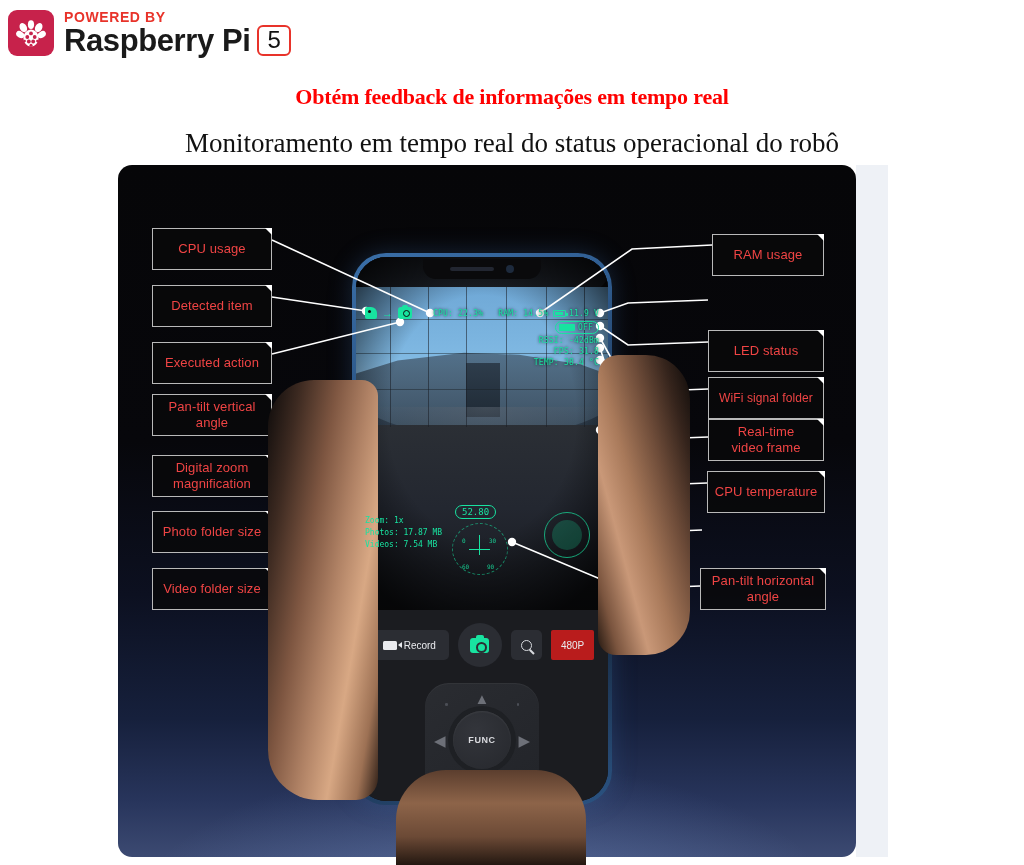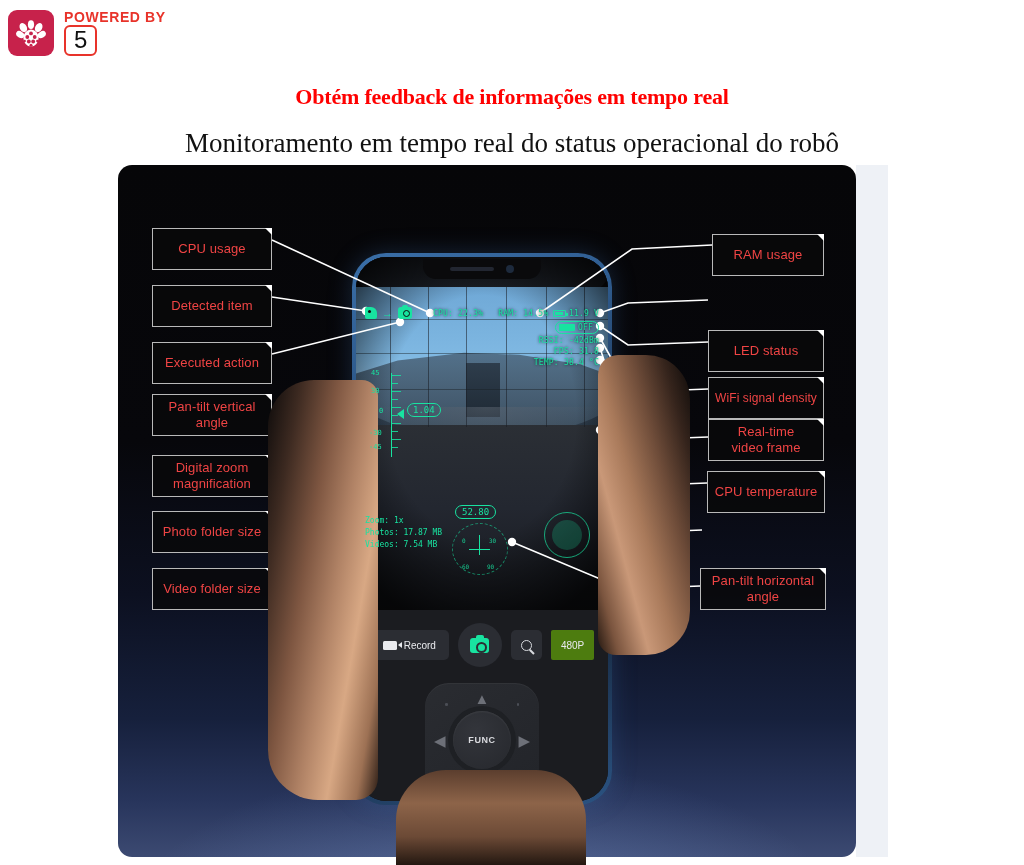--- a/index.html
+++ b/index.html
@@ -219,21 +219,21 @@
   .cam-ico-big { width:19px; height:15px; background:#18E3A0; border-radius:3px; position:relative; }
   .cam-ico-big::before { content:""; position:absolute; left:6px; top:-3px; width:8px; height:4px; background:#18E3A0; border-radius:2px 2px 0 0; }
   .cam-ico-big::after { content:""; position:absolute; left:6px; top:4px; width:7px; height:7px; border:2px solid #2b2d33; border-radius:50%; }
   #btn-zoom {
     width:31px; height:30px; border-radius:5px; background:#2b2d33;
     display:flex; align-items:center; justify-content:center;
   }
   .mag-ico { width:11px; height:11px; border:1.6px solid #d8dade; border-radius:50%; position:relative; }
   .mag-ico::after { content:""; position:absolute; right:-4px; bottom:-3px; width:6px; height:1.6px; background:#d8dade; transform:rotate(45deg); }
   #btn-res {
-    height:30px; border-radius:2px; background:#4d7c0f; padding:0 10px;
+    height:30px; border-radius:2px; background:#b91c1c; padding:0 10px;
     display:flex; align-items:center; color:#e9eaee; font-size:10px;
   }
   #dpad {
     width:114px; height:114px; border-radius:24px; margin-top:16px;
     background: linear-gradient(145deg,#2a2c31,#222429);
     position:relative; box-shadow: inset 0 1px 1px rgba(255,255,255,0.05);
   }
   .dp-ch { position:absolute; color:#6d7078; font-size:15px; line-height:1; }
   #dp-up { left:50%; top:8px; transform:translateX(-50%); }
   #dp-down { left:50%; bottom:8px; transform:translateX(-50%); }
@@ -302,20 +302,21 @@
         <circle cx="17.2" cy="24.5" r="1.9"></circle>
             <circle cx="15" cy="28.2" r="1.5"></circle>
         <circle cx="8.6" cy="24" r="1.3"></circle>
             <circle cx="21.4" cy="24" r="1.3"></circle>
       </g>
     </svg>
   </div>
   <div id="rpi-text-block">
     <div id="rpi-powered">POWERED BY</div>
     <div id="rpi-row">
+      <div id="rpi-name">Raspberry Pi</div>
       <div id="rpi-ver">5</div>
     </div>
   </div>
 </div>
 
 <div id="title-main">Obtém feedback de informações em tempo real</div>
 <div id="title-sub">Monitoramento em tempo real do status operacional do robô</div>
 
 <div id="panel">
   <div id="panel-glow"></div>
@@ -368,40 +369,20 @@
 
     <div class="hud" id="hud-led">
       <span class="led-ico"></span>
       <span>OFF</span>
     </div>
 
     <div class="hud" id="hud-rssi">RSSI: -42dBm</div>
     <div class="hud" id="hud-fps">FPS: 31.8</div>
     <div class="hud" id="hud-temp">TEMP: 38.4 °C</div>
 
-    <div id="hud-vscale">
-      <div id="vs-axis"></div>
-      <div class="vs-tick" style="top:6px;width:9px"></div>
-      <div class="vs-tick" style="top:14px"></div>
-      <div class="vs-tick" style="top:22px;width:9px"></div>
-      <div class="vs-tick" style="top:30px"></div>
-      <div class="vs-tick" style="top:38px;width:9px"></div>
-      <div class="vs-tick" style="top:46px"></div>
-      <div class="vs-tick" style="top:54px;width:9px"></div>
-      <div class="vs-tick" style="top:62px"></div>
-      <div class="vs-tick" style="top:70px;width:9px"></div>
-      <div class="vs-tick" style="top:78px"></div>
-      <div class="vs-num" style="left:2px; top:0px">45</div>
-      <div class="vs-num" style="left:2px; top:18px">30</div>
-      <div class="vs-num" style="left:10px;top:38px">0</div>
-      <div class="vs-num" style="left:0px; top:60px">-30</div>
-      <div class="vs-num" style="left:0px; top:74px">-45</div>
-      <div id="vs-pointer"></div>
-      <div id="vs-value">1.04</div>
-    </div>
 
     <div id="hud-stats">
       <div>Zoom: 1x</div>
       <div>Photos: 17.87 MB</div>
       <div>Videos: 7.54 MB</div>
     </div>
 
     <div id="hud-compass">
       <div id="cp-value">52.80</div>
       <div id="cp-dial"></div>
@@ -500,20 +481,20 @@
 <div class="callout" style="left:152px; top:342px; width:120px; height:24px;">Executed action</div>
 <div class="callout" style="left:152px; top:394px; width:120px; height:34px; white-space:pre-line;">Pan-tilt vertical
 angle</div>
 <div class="callout" style="left:152px; top:455px; width:120px; height:34px; white-space:pre-line;">Digital zoom
 magnification</div>
 <div class="callout" style="left:152px; top:511px; width:120px; height:24px;">Photo folder size</div>
 <div class="callout" style="left:152px; top:568px; width:120px; height:40px;">Video folder size</div>
 
 <div class="callout" style="left:712px; top:234px; width:112px; height:24px;">RAM usage</div>
 <div class="callout" style="left:708px; top:330px; width:116px; height:24px;">LED status</div>
-<div class="callout" style="left:708px; top:377px; width:116px; height:24px; font-size:12px;">WiFi signal density</div>
+<div class="callout" style="left:708px; top:377px; width:116px; height:24px; font-size:12px;">WiFi signal folder</div>
 <div class="callout" style="left:708px; top:419px; width:116px; height:36px; white-space:pre-line;">Real-time
 video frame</div>
 <div class="callout" style="left:707px; top:471px; width:118px; height:24px;">CPU temperature</div>
 <div class="callout" style="left:700px; top:568px; width:126px; height:20px; white-space:pre-line;">Pan-tilt horizontal
 angle</div>
 
 </div>
 
 </body></html>

